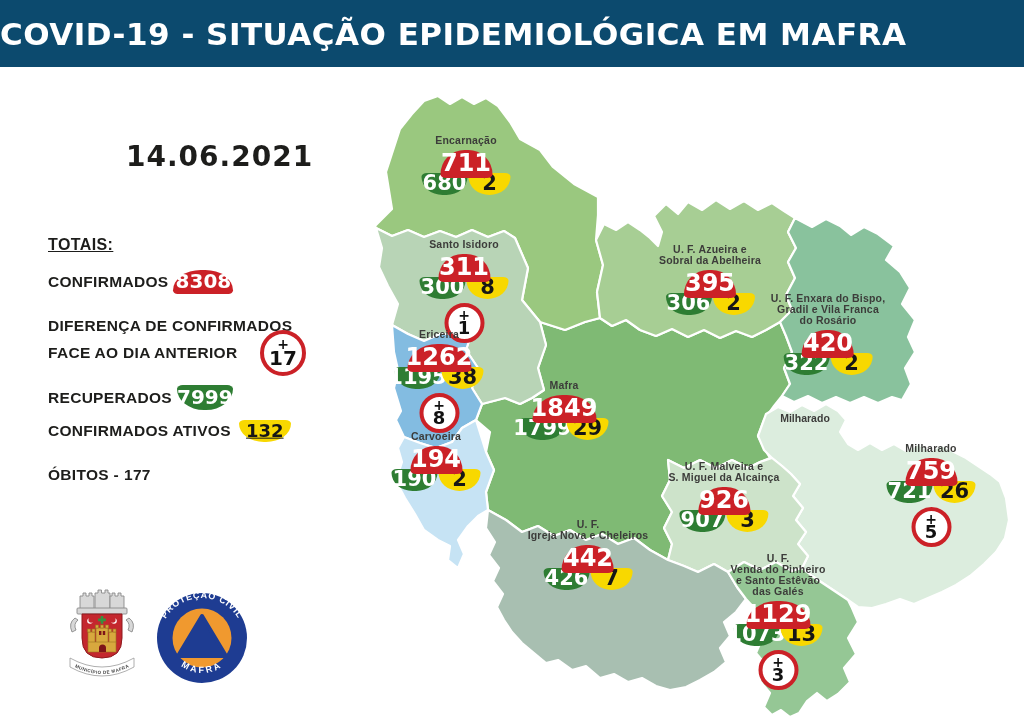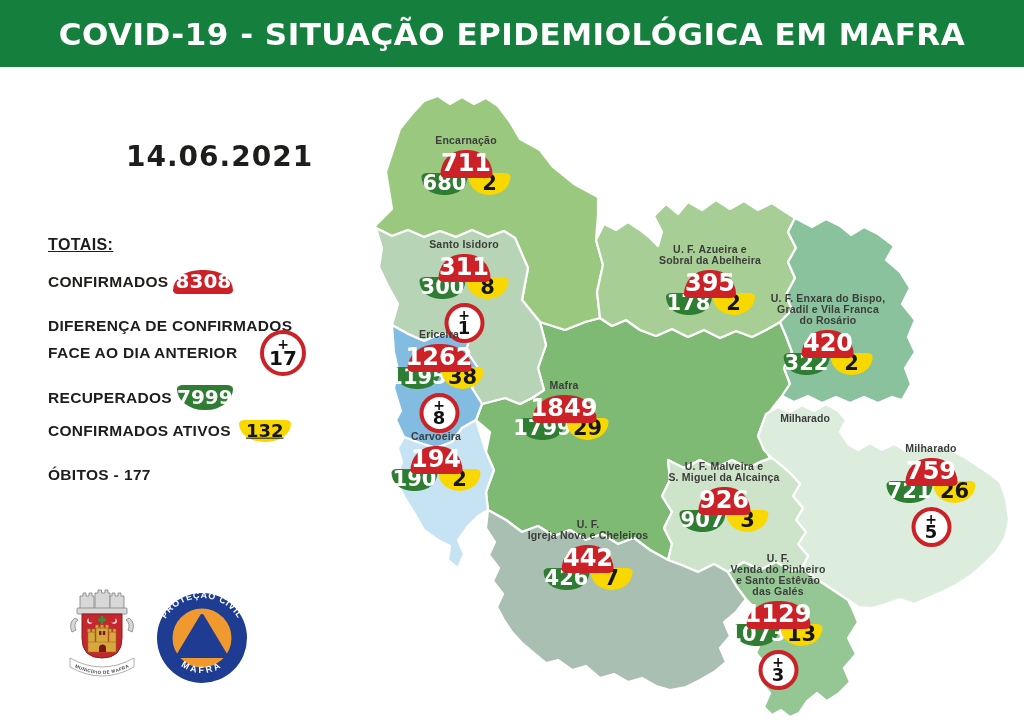--- a/index.html
+++ b/index.html
@@ -1,20 +1,20 @@
 <!DOCTYPE html>
 <html><head>
 <meta charset="utf-8">
 <style>
   html,body{margin:0;padding:0;background:#fff;}
   #stage{position:relative;width:1024px;height:724px;background:#ffffff;overflow:hidden;
          font-family:"Liberation Sans",sans-serif;}
   
-  .banner{position:absolute;left:0;top:0;width:1024px;height:67px;background:#15803d;
-          display:flex;align-items:center;justify-content:center;}
+  .banner{position:absolute;left:0;top:0;width:1024px;height:67px;background:#0c4a6e;
+          display:flex;align-items:center;}
   .banner h1{margin:0;color:#fff;font:700 31px "DejaVu Sans",sans-serif;letter-spacing:.5px;white-space:nowrap;}
   
   .date{position:absolute;left:126px;top:140px;font:700 28px "DejaVu Sans",sans-serif;color:#1d1d1b;letter-spacing:1px;}
   .totais{position:absolute;left:48px;top:236px;font:700 16px "Liberation Sans",sans-serif;color:#1d1d1b;
           text-decoration:underline;letter-spacing:.4px;}
   .lrow{position:absolute;left:48px;display:flex;align-items:center;white-space:nowrap;}
   .llabel{font:700 15.5px "Liberation Sans",sans-serif;color:#1d1d1b;letter-spacing:.3px;}
   .lval{font:700 15.5px "Liberation Sans",sans-serif;color:#1d1d1b;margin-left:5px;letter-spacing:.3px;}
   .diffblock{position:absolute;left:48px;top:312px;width:300px;}
   .diffline{font:700 15.5px "Liberation Sans",sans-serif;color:#1d1d1b;letter-spacing:.3px;line-height:27px;}
@@ -205,21 +205,21 @@
   </div>
 
   <div class="cluster" style="left:710px;top:244px;">
     <div class="rlabel">U. F. Azueira e
 Sobral da Abelheira</div>
     <div class="dome">
         <span>395</span>
       </div>
     <div class="bowls">
       <div class="bowl g">
-          <span>178</span>
+          <span>306</span>
         </div>
       <div class="bowl y">
           <span>2</span>
         </div>
     </div>
   </div>
 
   <div class="cluster" style="left:828px;top:293px;">
     <div class="rlabel">U. F. Enxara do Bispo,
 Gradil e Vila Franca

